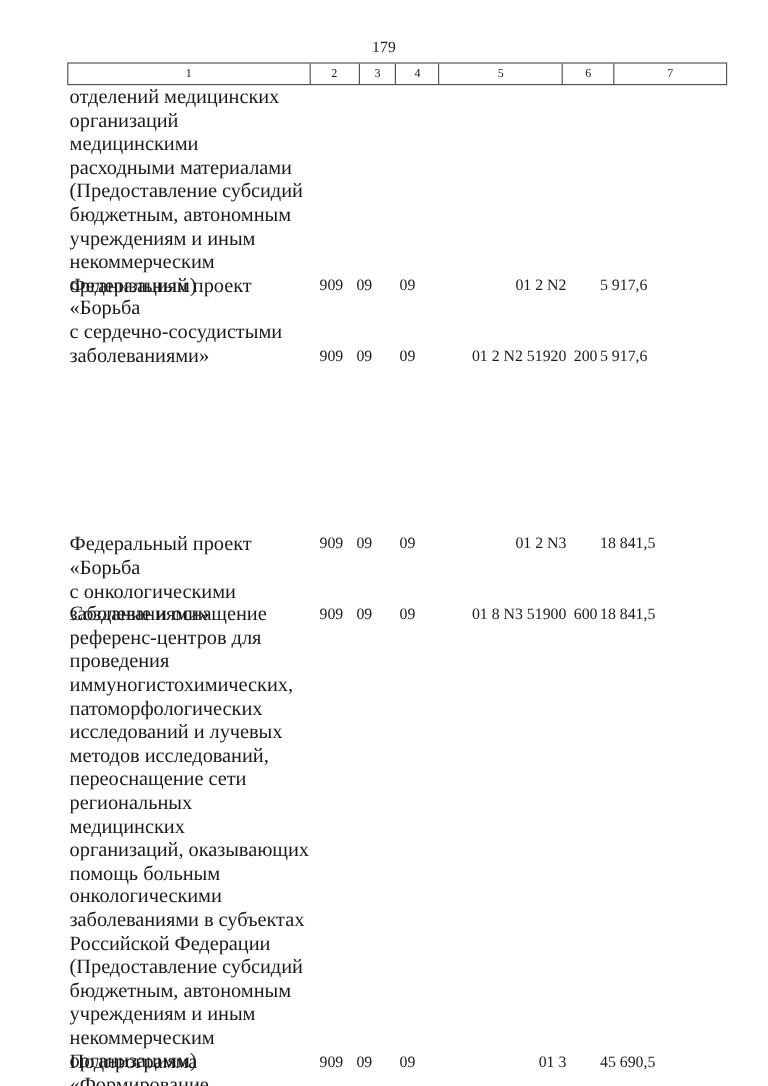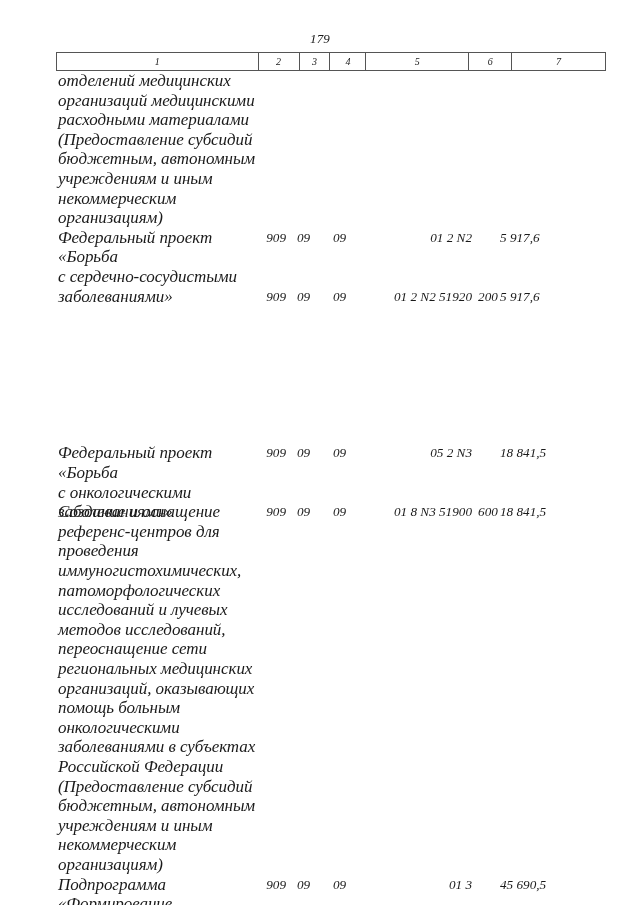--- a/index.html
+++ b/index.html
@@ -14,21 +14,20 @@
     font-family: "Liberation Serif", "DejaVu Serif", serif;
     color: #1a1a1a;
     -webkit-font-smoothing: antialiased;
   }
   .page {
     position: absolute;
     left: 0; top: 0;
     width: 640px;
     height: 905px;
     overflow: hidden;
-    font-style: italic;
   }
   
   .page-number {
     position: absolute;
     left: 0;
     top: 31px;
     width: 640px;
     text-align: center;
     font-size: 13px;
     line-height: 16px;
@@ -147,21 +146,21 @@
         <div class="num n-vid">200</div>
         <div class="num n-sum">5 917,6</div>
       </div>
       <div class="row" style="height: 58.8px;">
         <div class="desc">Федеральный проект «Борьба
 с онкологическими
 заболеваниями»</div>
         <div class="num n-vedom">909</div>
         <div class="num n-razdel">09</div>
         <div class="num n-podrazdel">09</div>
-        <div class="num n-целевая">05 2 N3</div>
+        <div class="num n-целевая">01 2 N3</div>
         <div class="num n-sum">18 841,5</div>
       </div>
       <div class="row" style="height: 372.4px;">
         <div class="desc">Создание и оснащение
 референс-центров для
 проведения
 иммуногистохимических,
 патоморфологических
 исследований и лучевых
 методов исследований,

